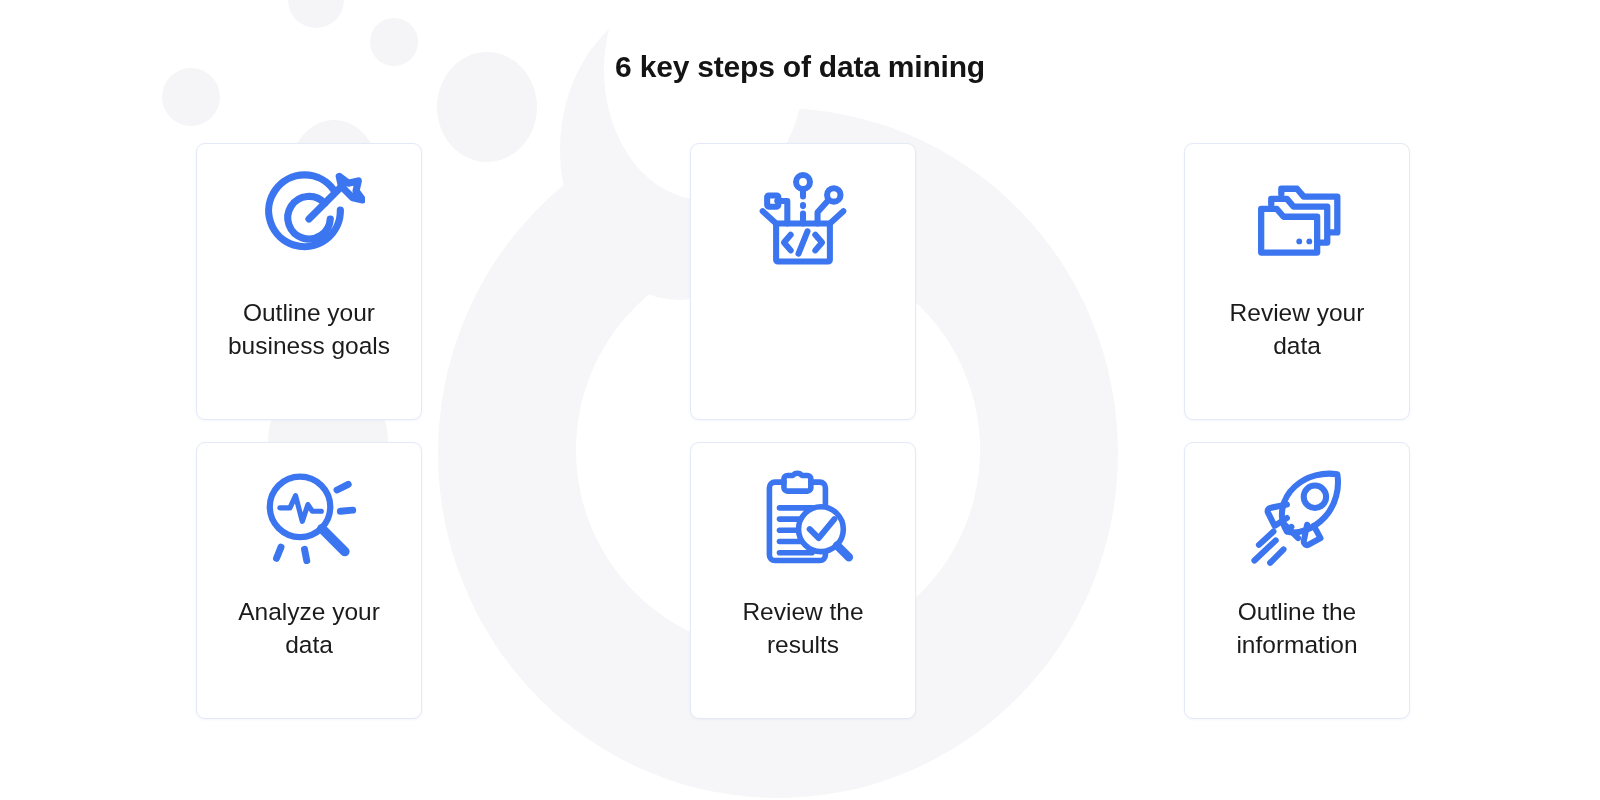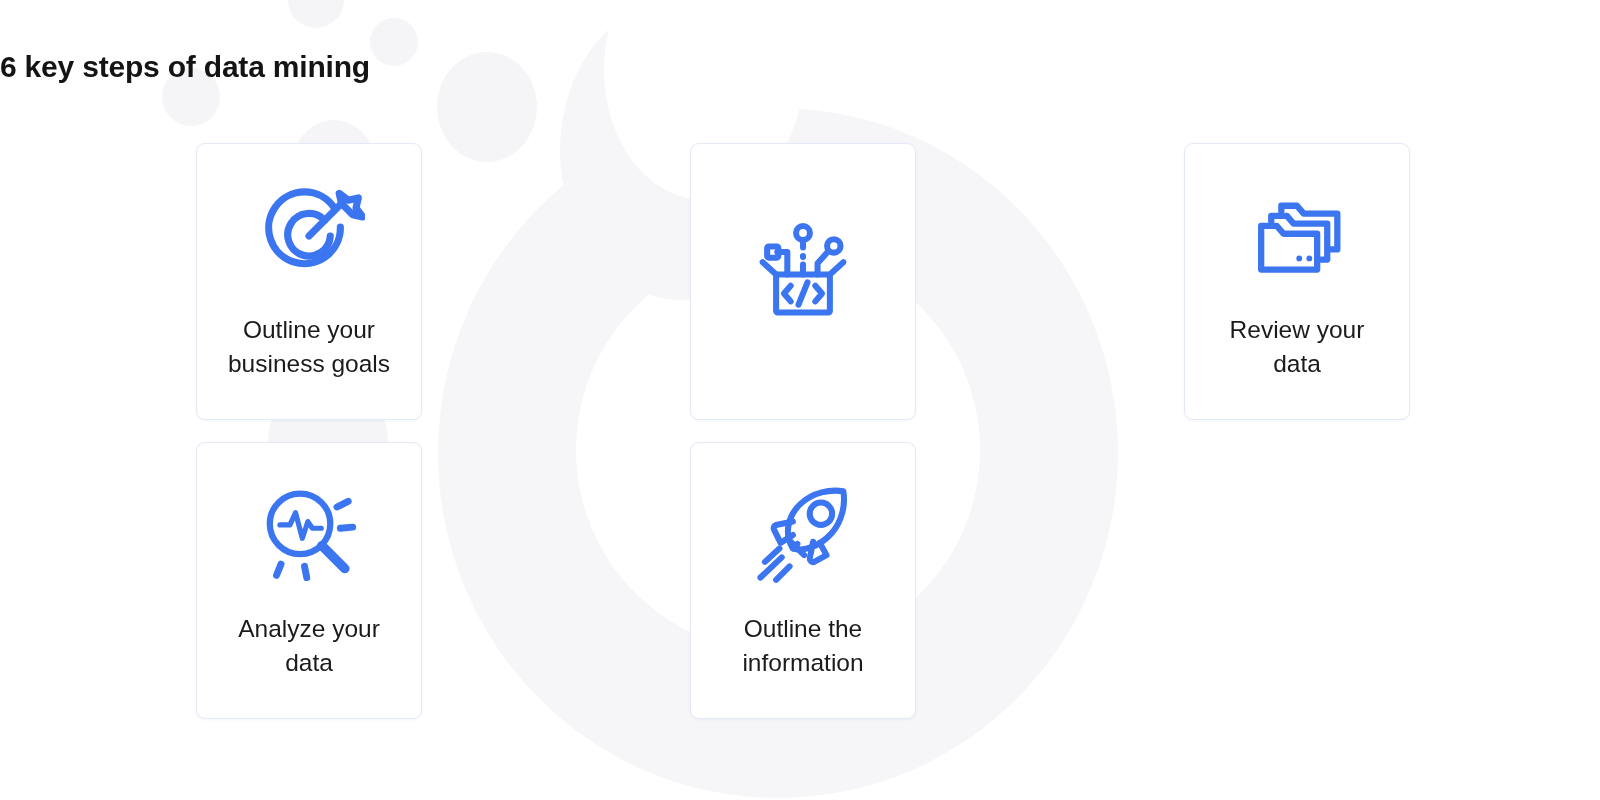--- a/index.html
+++ b/index.html
@@ -41,20 +41,21 @@
     position: absolute;
     background: #ffffff;
     border-radius: 50%;
   }
   
   .page-title {
     position: absolute;
     top: 50px;
     left: 0;
     width: 1600px;
+    text-align: center;
     font-size: 30px;
     font-weight: bold;
     color: #141414;
     letter-spacing: -0.2px;
     z-index: 3;
   }
   
   .grid {
     position: absolute;
     top: 143px;
@@ -69,21 +70,20 @@
     z-index: 2;
   }
   .card {
     background: #ffffff;
     border: 1px solid #e4e9f7;
     border-radius: 9px;
     box-shadow: 0 1px 3px rgba(60, 80, 160, 0.05);
     display: flex;
     flex-direction: column;
     align-items: center;
-    justify-content: center;
     box-sizing: border-box;
     padding: 16px 10px 22px;
     margin-left: 44px;
   }
   .card-icon {
     width: 118px;
     height: 118px;
     display: flex;
     align-items: center;
     justify-content: center;
@@ -194,20 +194,43 @@
           <path d="M75 25 L85 20" stroke-width="6.2"></path>
           <path d="M78 44 L89 43" stroke-width="6.2"></path>
           <path d="M25 76 L21 86" stroke-width="6.2"></path>
           <path d="M46 78 L48 88" stroke-width="6.2"></path>
         </svg>
       </div>
       <div class="card-label">Analyze your
 data</div>
     </div>
 
+    <div class="card">
+      <div class="card-icon">
+        <svg viewBox="0 0 100 100" fill="none" stroke="#3b75f0" stroke-width="5" stroke-linecap="round" stroke-linejoin="round">
+
+          <path d="M33 18 L25 18 A5 5 0 0 0 20 23 L20 83 A5 5 0 0 0 25 88 L65 88 A5 5 0 0 0 70 83 L70 23 A5 5 0 0 0 65 18 L57 18"></path>
+
+          <path d="M36 12 L41 12 A5 5 0 0 1 49 12 L54 12 A3 3 0 0 1 57 15 L57 23 A3 3 0 0 1 54 26 L36 26 A3 3 0 0 1 33 23 L33 15 A3 3 0 0 1 36 12 Z"></path>
+
+          <path d="M29 41 L58 41"></path>
+          <path d="M29 51 L52 51"></path>
+          <path d="M29 61 L50 61"></path>
+          <path d="M29 71 L52 71"></path>
+          <path d="M29 81 L58 81"></path>
+
+          <circle cx="66" cy="60" r="20" fill="#ffffff"></circle>
+          <path d="M80.5 74.5 L91 85" stroke-width="7.5"></path>
+
+          <path d="M56 60 L64 68 L78 51" stroke-width="5.4"></path>
+        </svg>
+      </div>
+      <div class="card-label">Review the
+results</div>
+    </div>
 
     <div class="card">
       <div class="card-icon">
         <svg viewBox="0 0 100 100" fill="none" stroke="#3b75f0" stroke-width="5.4" stroke-linecap="round" stroke-linejoin="round">
 
           <path d="M41 62 C33 50 36 33 48 22 C59 12 74 9 86 11 C88 23 85 38 75 49 C64 61 49 65 41 62 Z"></path>
 
           <circle cx="66" cy="31" r="10"></circle>
 
           <path d="M41 38 L26 41 A3 3 0 0 0 24 45 L30 57 L41 50"></path>

